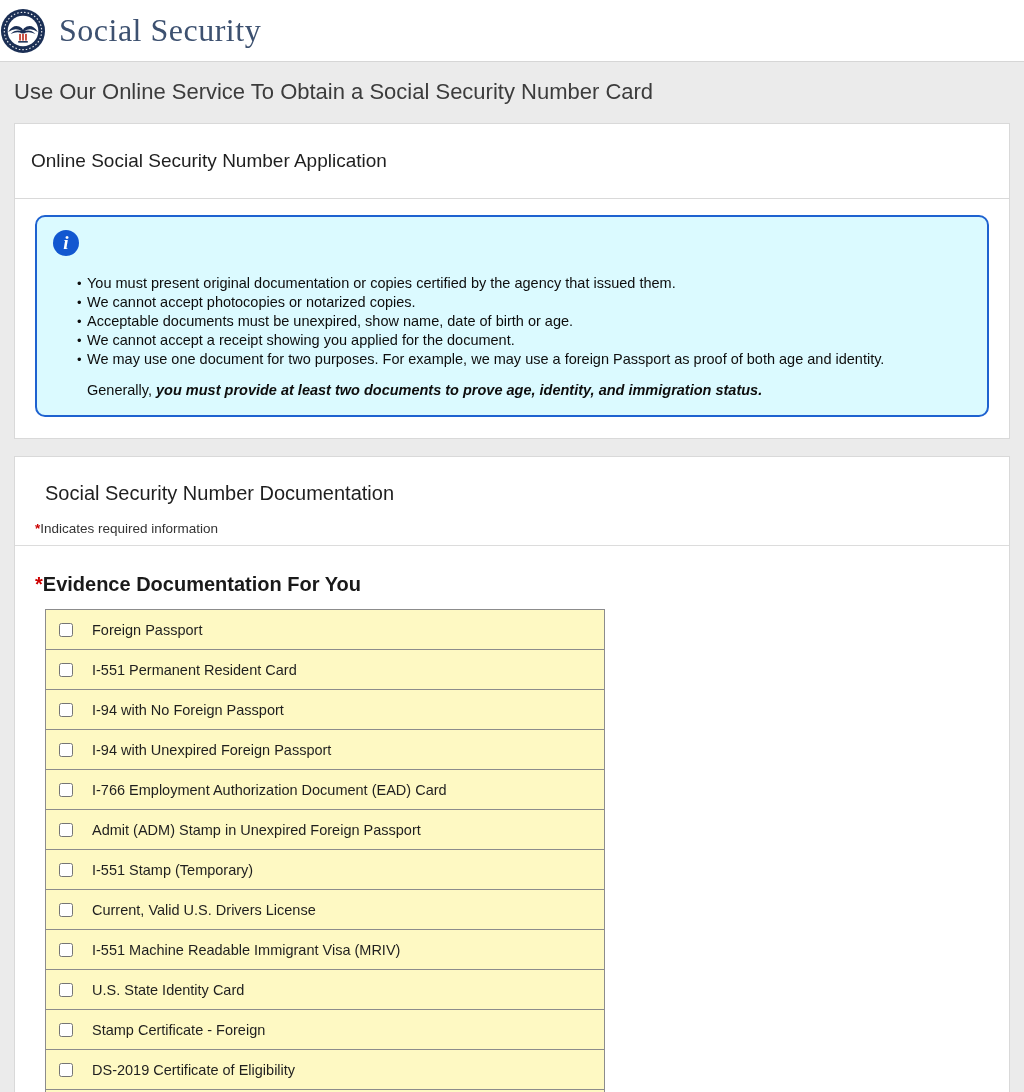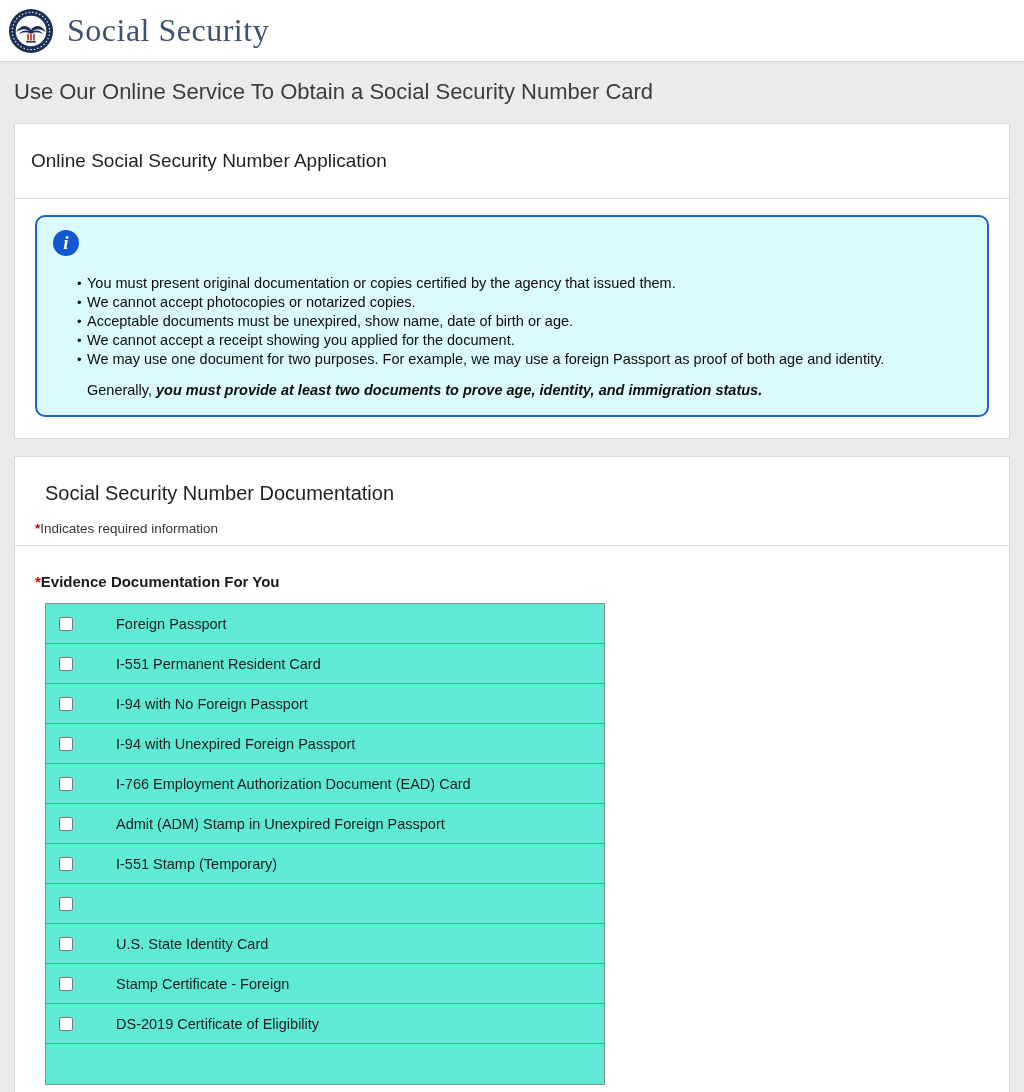--- a/index.html
+++ b/index.html
@@ -11,21 +11,20 @@
     font-family: "Liberation Sans", sans-serif;
     color: #222;
   }
 
   
   .banner {
     background: #ffffff;
     height: 62px;
     display: flex;
     align-items: center;
-    padding-left: 8px;
     border-bottom: 1px solid #d6d6d6;
   }
   .seal { width: 46px; height: 46px; display: block; }
   .wordmark {
     font-family: "Liberation Serif", "DejaVu Serif", serif;
     font-size: 32px;
     color: #3d5170;
     margin-left: 13px;
     letter-spacing: 0.5px;
   }
@@ -112,21 +111,21 @@
     margin-top: 16px;
   }
   .red-star { color: #cc0000; font-weight: bold; }
   .doc-divider {
     border: none;
     border-top: 1px solid #dcdcdc;
     margin-top: 9px;
   }
   .evidence-head {
     margin: 27px 0 0 20px;
-    font-size: 15px;
+    font-size: 20px;
     font-weight: bold;
     color: #1a1a1a;
   }
   .evidence-instructions {
     margin: 9px 0 0 30px;
     font-size: 14.5px;
     color: #1f1f1f;
   }
 
   
@@ -135,22 +134,21 @@
     width: 560px;
     border: 1px solid #8c8c8c;
   }
   .doc-row {
     display: flex;
     align-items: center;
     height: 40px;
     padding-left: 13px;
     border-bottom: 1px solid #8c8c8c;
     cursor: pointer;
-    background: #5eead4;
-    gap: 24px;
+    background: #fef9c3;
   }
   .doc-row:last-child { border-bottom: none; }
   .checkbox {
     width: 14px; height: 14px;
     border: 1.5px solid #757575;
     border-radius: 2.5px;
     background: #fff;
     flex: 0 0 14px;
   }
   .doc-label {
@@ -239,23 +237,28 @@
       <label class="doc-row">
         <span class="checkbox"></span>
         <span class="doc-label">Admit (ADM) Stamp in Unexpired Foreign Passport</span>
       </label>
 
       <label class="doc-row">
         <span class="checkbox"></span>
         <span class="doc-label">I-551 Stamp (Temporary)</span>
       </label>
 
-
-      <label class="doc-row">
-        <span class="checkbox"></span>
+      <label class="doc-row">
+        <span class="checkbox"></span>
+        <span class="doc-label">Current, Valid U.S. Drivers License</span>
+      </label>
+
+      <label class="doc-row">
+        <span class="checkbox"></span>
+        <span class="doc-label">I-551 Machine Readable Immigrant Visa (MRIV)</span>
       </label>
 
       <label class="doc-row">
         <span class="checkbox"></span>
         <span class="doc-label">U.S. State Identity Card</span>
       </label>
 
       <label class="doc-row">
         <span class="checkbox"></span>
         <span class="doc-label">Stamp Certificate - Foreign</span>

